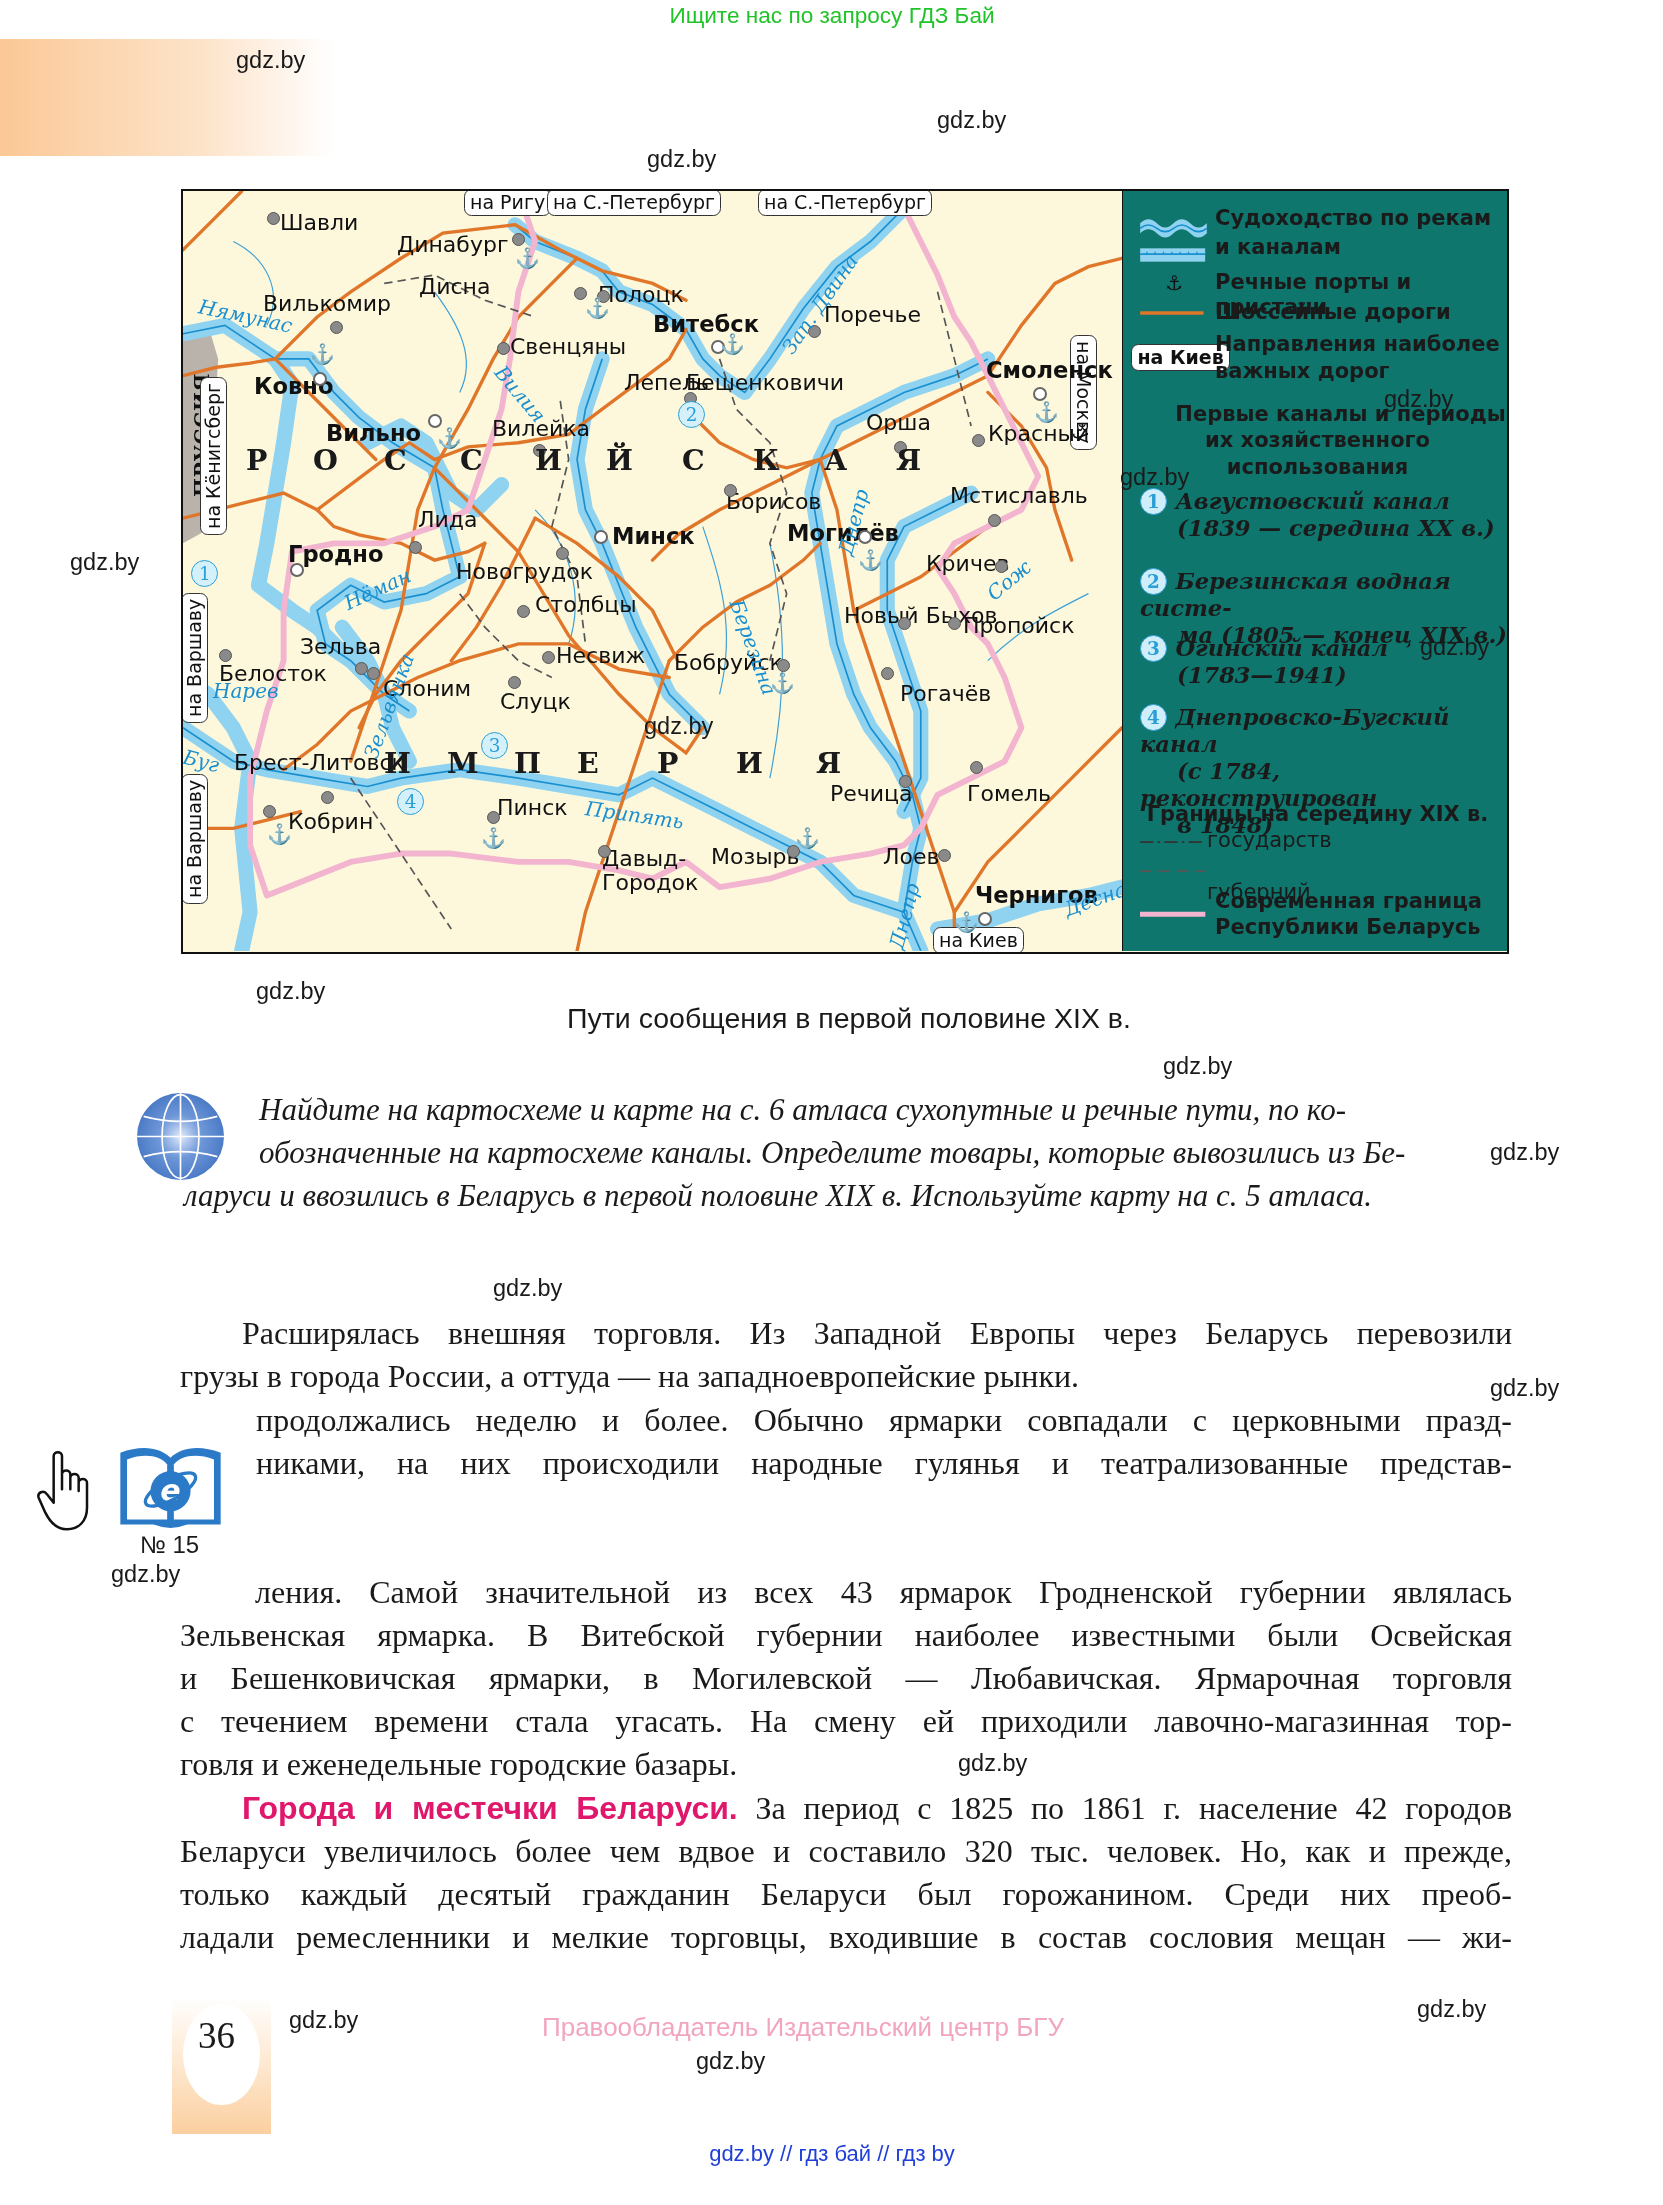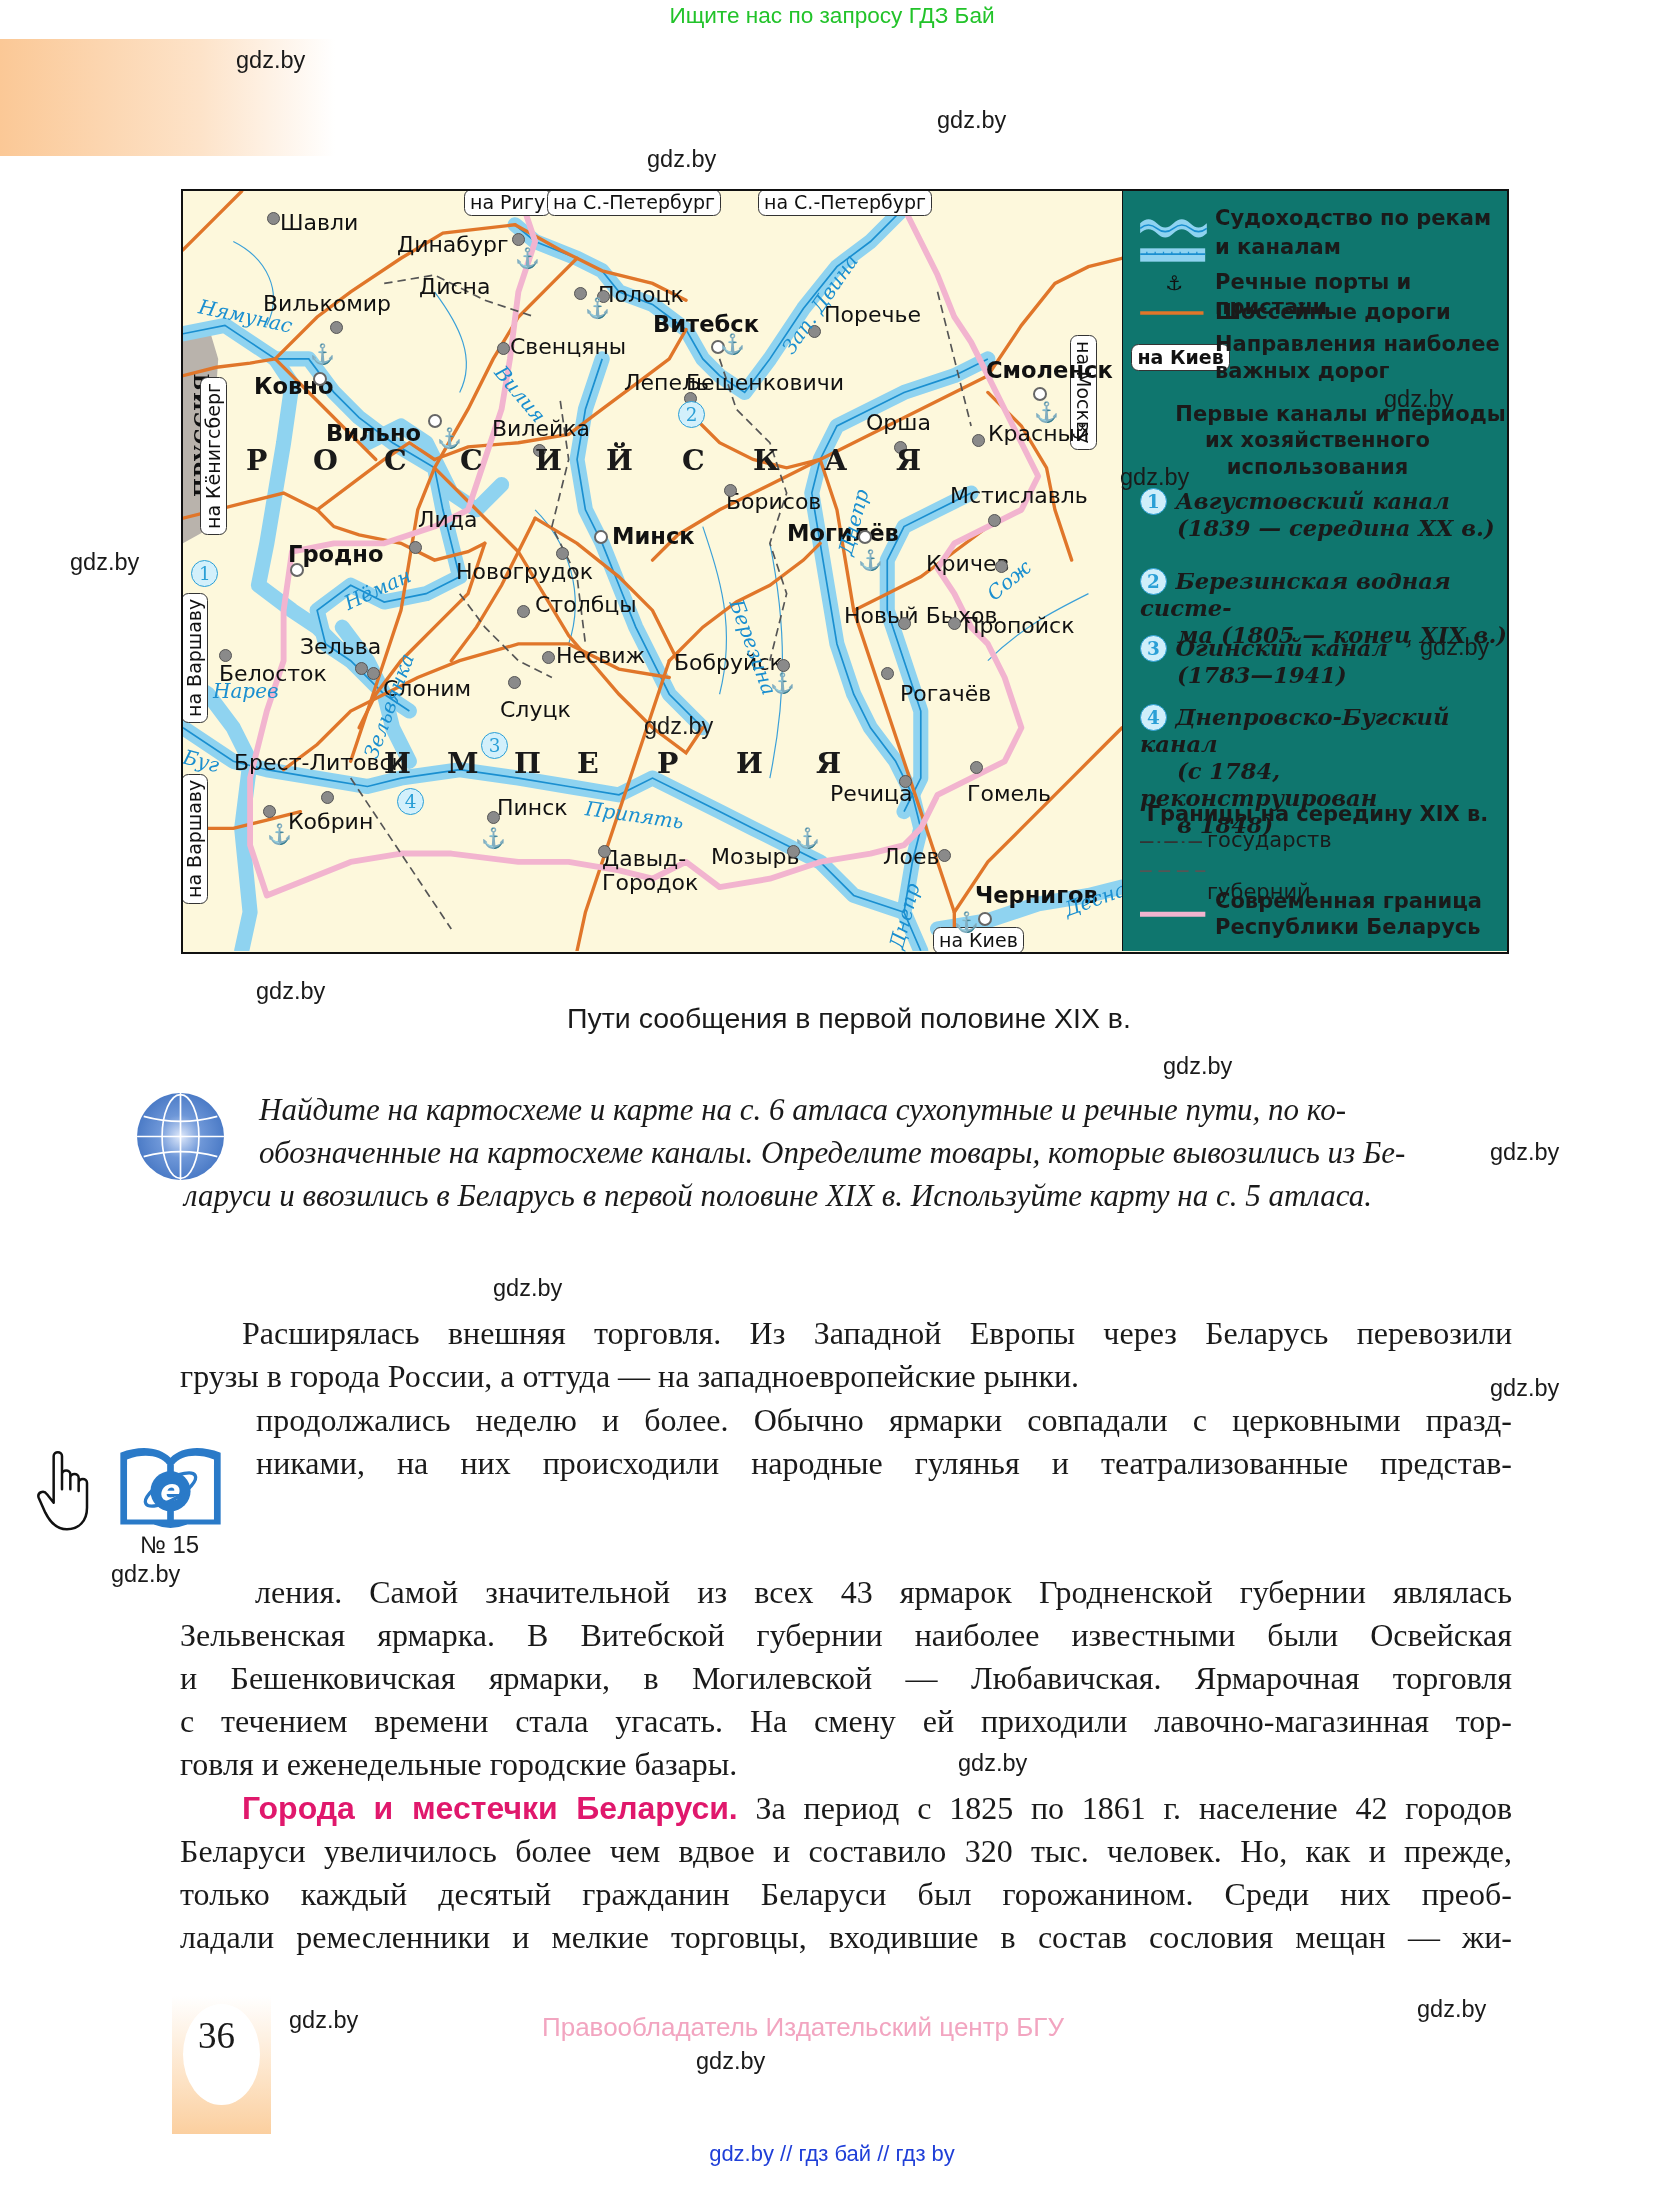--- a/index.html
+++ b/index.html
@@ -227,21 +227,21 @@
   <div class="city" style="left:117px;top:444px;">Зельва</div>
   <div class="dot" style="left:172px;top:471px;"></div>
   <div class="city" style="left:373px;top:453px;">Несвиж</div>
   <div class="dot" style="left:359px;top:460px;"></div>
   <div class="city" style="left:491px;top:460px;">Бобруйск</div>
   <div class="dot" style="left:594px;top:468px;"></div>
   <div class="city" style="left:36px;top:471px;">Белосток</div>
   <div class="dot" style="left:36px;top:458px;"></div>
   <div class="city" style="left:200px;top:486px;">Слоним</div>
   <div class="dot" style="left:184px;top:476px;"></div>
-  <div class="city" style="left:317px;top:499px;margin-top:8px;">Слуцк</div>
+  <div class="city" style="left:317px;top:499px;">Слуцк</div>
   <div class="dot" style="left:325px;top:485px;"></div>
   <div class="city" style="left:717px;top:491px;">Рогачёв</div>
   <div class="dot" style="left:698px;top:476px;"></div>
   <div class="city" style="left:51px;top:560px;line-height:23.5px;">Брест-Литовск</div>
   <div class="city" style="left:105px;top:619px;">Кобрин</div>
   <div class="dot" style="left:80px;top:614px;"></div>
   <div class="dot" style="left:138px;top:600px;"></div>
   <div class="city" style="left:314px;top:605px;">Пинск</div>
   <div class="dot" style="left:304px;top:620px;"></div>
   <div class="city" style="left:647px;top:591px;">Речица</div>

